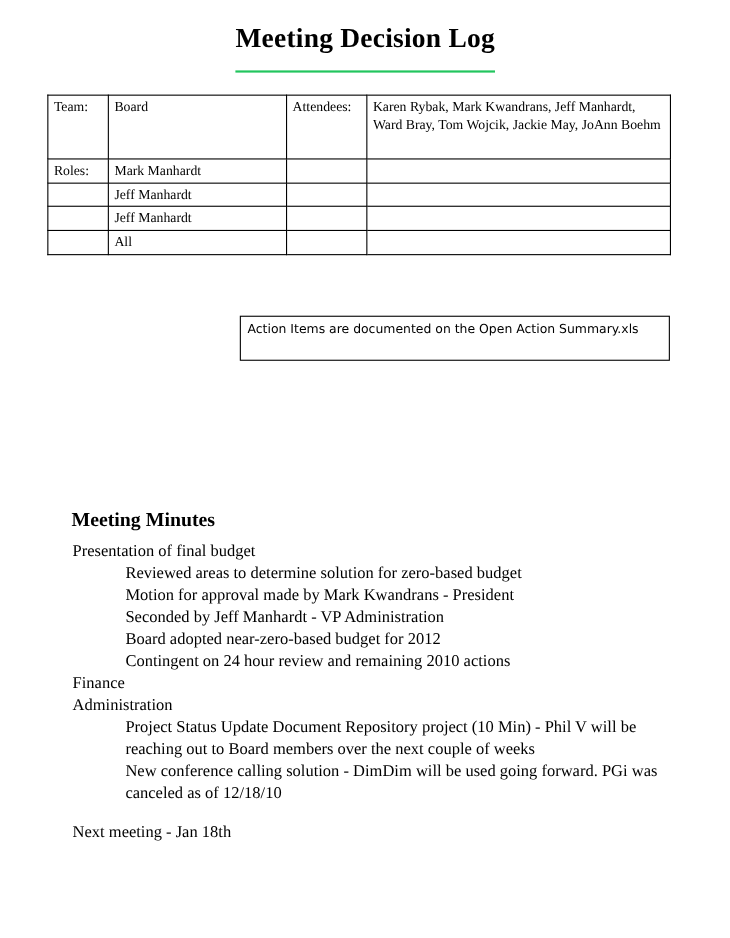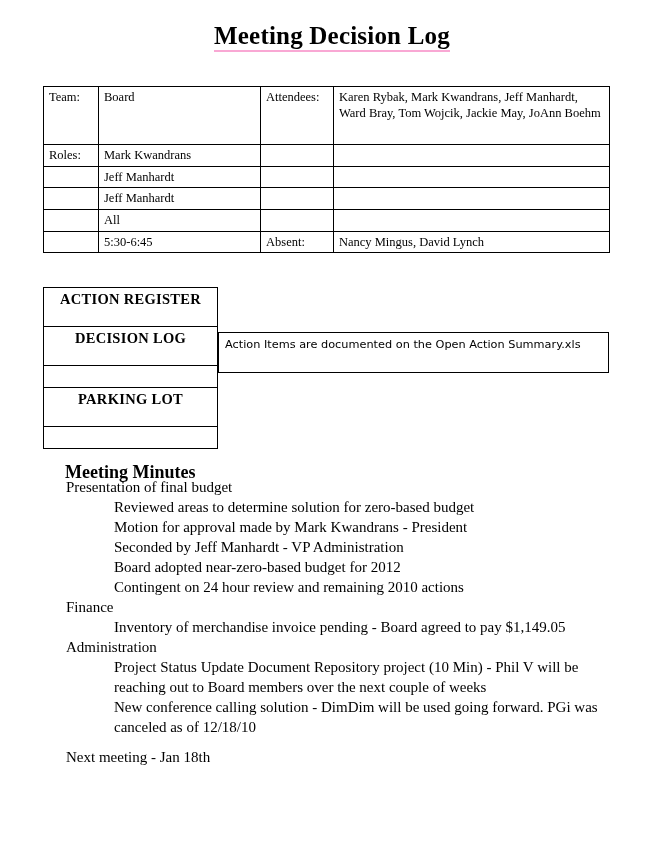--- a/index.html
+++ b/index.html
@@ -21,22 +21,22 @@
     position: absolute;
     left: 0;
     top: 22px;
     width: 664px;
     text-align: center;
     font-size: 25px;
     font-weight: bold;
     letter-spacing: 0.2px;
   }
   .doc-title span {
-    border-bottom: 2px solid #f9a8d4;
-    padding-bottom: 1px;
+    border-bottom: 2px solid #22c55e;
+    padding-bottom: 15px;
   }
 
   
   .info-table {
     position: absolute;
     left: 43px;
     top: 86px;
     width: 567px;
     border-collapse: collapse;
     table-layout: fixed;
@@ -86,35 +86,34 @@
     top: 0;
     width: 391px;
     height: 41px;
     border: 1px solid #000;
     box-sizing: border-box;
     padding: 3px 4px 2px 6px;
     font-family: "DejaVu Sans", sans-serif;
     font-size: 11.3px;
     line-height: 1.55;
     color: #000;
-    margin-top: 45px;
   }
 
   
   .minutes-heading {
     position: absolute;
     left: 65px;
     top: 462px;
     font-size: 18px;
     font-weight: bold;
   }
   .minutes-body {
     position: absolute;
     left: 66px;
-    top: 477px;
+    top: 491px;
     width: 560px;
     font-size: 15px;
     line-height: 1.335;
   }
   .m-top { margin: 0; }
   .m-sub {
     margin: 0;
     padding-left: 48px;
   }
   .next-meeting {
@@ -134,21 +133,21 @@
 <table class="info-table">
   <tbody>
       <tr class="row-tall">
         <td class="col-label">Team:</td>
         <td class="col-value">Board</td>
         <td class="col-label2">Attendees:</td>
         <td class="col-value2 att-cell">Karen Rybak, Mark Kwandrans, Jeff Manhardt, Ward Bray, Tom Wojcik, Jackie May, JoAnn Boehm</td>
       </tr>
       <tr class="row-norm">
         <td class="col-label">Roles:</td>
-        <td class="col-value">Mark Kwandrans</td>
+        <td class="col-value">Mark Manhardt</td>
         <td class="col-label2"></td>
         <td class="col-value2 att-cell"></td>
       </tr>
       <tr class="row-norm">
         <td class="col-label"></td>
         <td class="col-value">Jeff Manhardt</td>
         <td class="col-label2"></td>
         <td class="col-value2 att-cell"></td>
       </tr>
       <tr class="row-norm">
@@ -156,61 +155,35 @@
         <td class="col-value">Jeff Manhardt</td>
         <td class="col-label2"></td>
         <td class="col-value2 att-cell"></td>
       </tr>
       <tr class="row-norm">
         <td class="col-label"></td>
         <td class="col-value">All</td>
         <td class="col-label2"></td>
         <td class="col-value2 att-cell"></td>
       </tr>
-      <tr class="row-norm">
-        <td class="col-label"></td>
-        <td class="col-value">5:30-6:45</td>
-        <td class="col-label2">Absent:</td>
-        <td class="col-value2 att-cell">Nancy Mingus, David Lynch</td>
-      </tr>
     </tbody>
 </table>
 
 <div class="register-wrap">
-  <table class="register-left">
-    <tbody>
-        <tr>
-          <td class="rl-tall">ACTION REGISTER</td>
-        </tr>
-        <tr>
-          <td class="rl-tall">DECISION LOG</td>
-        </tr>
-        <tr>
-          <td class="rl-short"></td>
-        </tr>
-        <tr>
-          <td class="rl-tall">PARKING LOT</td>
-        </tr>
-        <tr>
-          <td class="rl-short"></td>
-        </tr>
-      </tbody>
-  </table>
   <div class="register-right">Action Items are documented on the Open Action Summary.xls</div>
 </div>
 
 <div class="minutes-heading">Meeting Minutes</div>
 
 <div class="minutes-body">
     <p class="m-top">Presentation of final budget</p>
     <p class="m-sub">Reviewed areas to determine solution for zero-based budget</p>
     <p class="m-sub">Motion for approval made by Mark Kwandrans - President</p>
     <p class="m-sub">Seconded by Jeff Manhardt - VP Administration</p>
     <p class="m-sub">Board adopted near-zero-based budget for 2012</p>
     <p class="m-sub">Contingent on 24 hour review and remaining 2010 actions</p>
     <p class="m-top">Finance</p>
-    <p class="m-sub">Inventory of merchandise invoice pending - Board agreed to pay $1,149.05</p>
     <p class="m-top">Administration</p>
     <p class="m-sub">Project Status Update Document Repository project (10 Min) - Phil V will be reaching out to Board members over the next couple of weeks</p>
     <p class="m-sub">New conference calling solution - DimDim will be used going forward.  PGi was canceled as of 12/18/10</p>
   </div>
 
 <div class="next-meeting">Next meeting - Jan 18th</div>
 
 </body></html>

